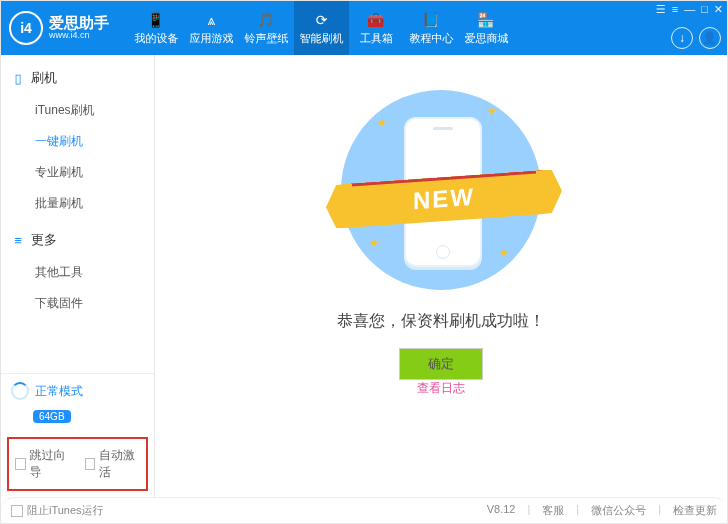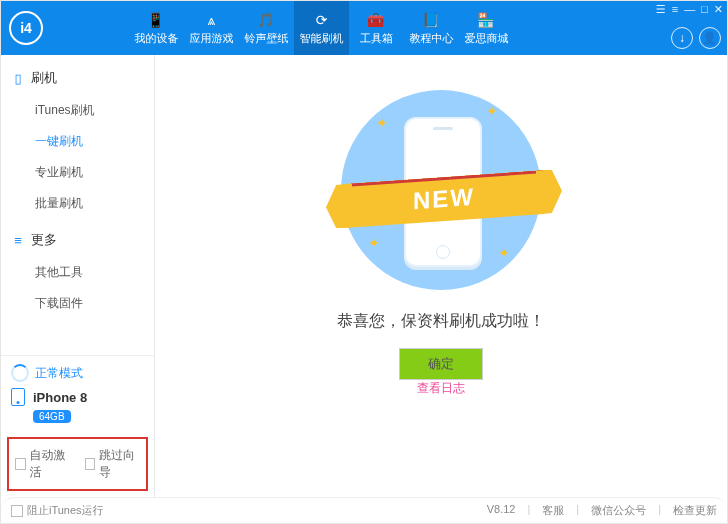--- a/index.html
+++ b/index.html
@@ -63,20 +63,24 @@
   .sep { color:#ccc; }
 </style>
 </head>
 <body>
 
 <div class="outer">
 
   <div class="titlebar">
     <div class="logo">
       <div class="logo-badge">i4</div>
+      <div class="logo-text">
+        <div class="cn">爱思助手</div>
+        <div class="url">www.i4.cn</div>
+      </div>
     </div>
     <div class="nav">
       <div class="tab">
           <span class="ico">📱</span>
           <span class="lbl">我的设备</span>
         </div>
       <div class="tab">
           <span class="ico">⩓</span>
           <span class="lbl">应用游戏</span>
         </div>
@@ -136,35 +140,31 @@
         <div class="item">下载固件</div>
       </div>
 
       <div class="panel-spacer"></div>
 
       <div class="bottom-box">
         <div class="mode-row">
           <div class="spin"></div>
           <span>正常模式</span>
         </div>
-        <div class="dev-row">
-          <div class="dev-ico"></div>
-          <b>iPhone 8</b>
-        </div>
         <span class="cap-badge">64GB</span>
       </div>
 
       <div class="check-row">
         <label class="chk">
           <span class="chkbox"></span>
-          <span>自动激活</span>
+          <span>跳过向导</span>
         </label>
         <label class="chk">
           <span class="chkbox"></span>
-          <span>跳过向导</span>
+          <span>自动激活</span>
         </label>
       </div>
     </div>
 
     <div class="main">
       <div class="illus">
         <div class="disc"></div>
         <div class="phone"></div>
         <div class="ribbon">NEW</div>
         <div class="spark s1">✦</div>

